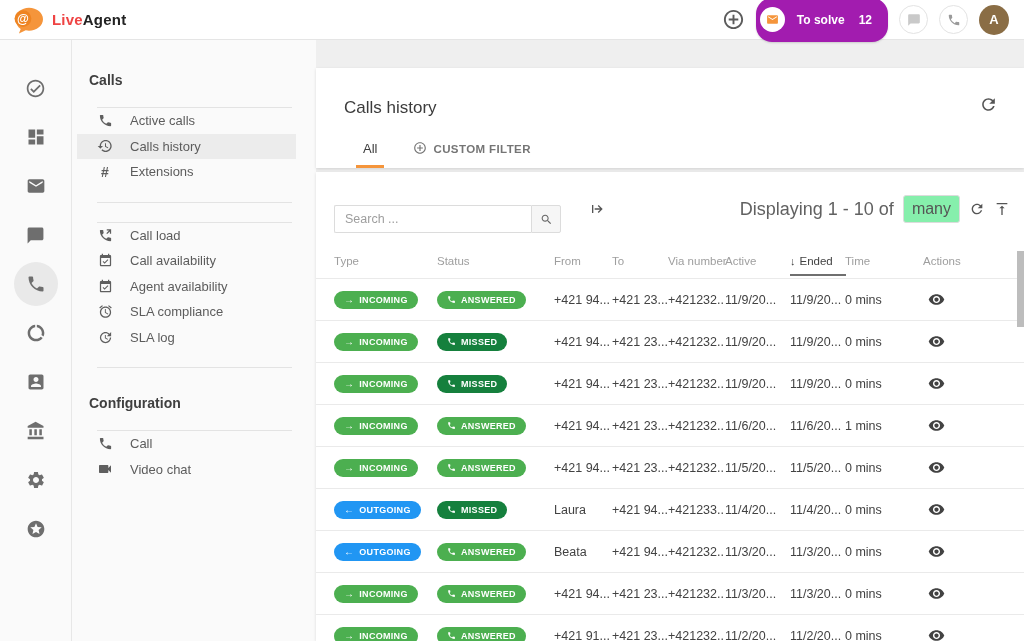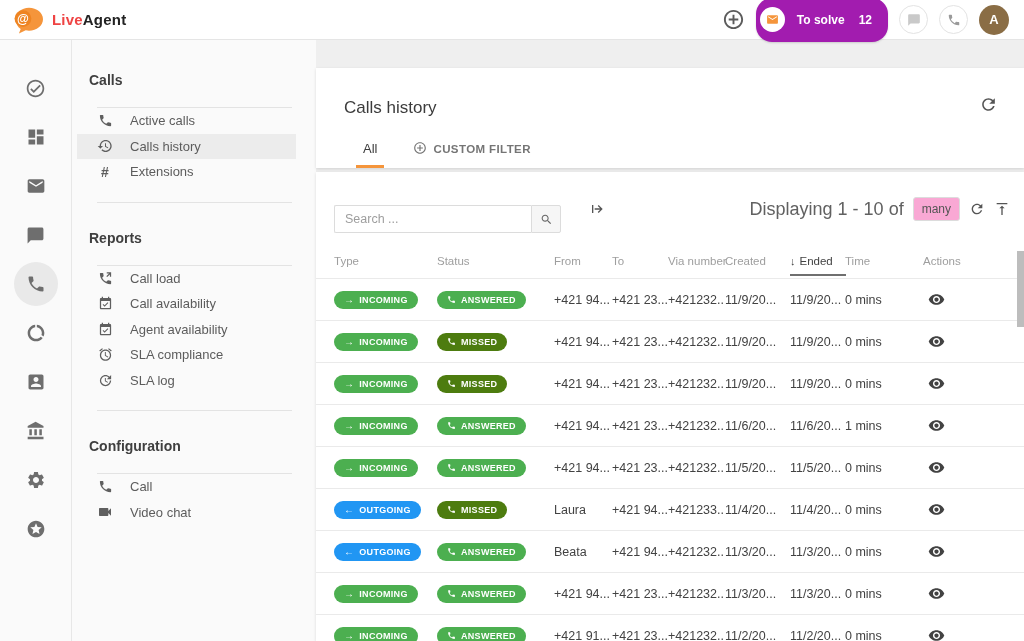--- a/index.html
+++ b/index.html
@@ -65,36 +65,36 @@
   .toolbar { display:flex; align-items:center; padding:13px 14px 11px 18px; }
   .searchbox { display:flex;margin-top:20px; }
   .searchbox input { width:197px; height:28px; border:1px solid #dcdcdc; border-right:none;
     border-radius:2px 0 0 2px; padding:0 10px; font-size:12.5px; color:#555; outline:none; background:#fff; }
   .searchbox input::placeholder { color:#9e9e9e; }
   .search-btn { width:30px; height:28px; border:1px solid #dcdcdc; background:#f6f6f6;
     border-radius:0 2px 2px 0; display:flex; align-items:center; justify-content:center; cursor:pointer; }
   .tab-fwd { margin-left:29px; }
   .toolbar-right { margin-left:auto; display:flex; align-items:center; gap:9px; }
   .displaying { font-size:18px; color:#616161; }
-  .chip { border:1px solid #dcdcdc; border-radius:3px; background:#f9a8d4; padding:4px 8px;
-    font-size:12px; color:#555; cursor:pointer; }
+  .chip { border:1px solid #dcdcdc; border-radius:3px; background:#86efac; padding:4px 8px;
+    font-size:16px; color:#555; cursor:pointer; }
 
   .thead, .trow { display:grid; grid-template-columns:103px 117px 58px 56px 57px 65px 55px 78px 1fr;
     padding-left:18px; align-items:center; }
   .thead { height:34px; }
   .th { font-size:11.5px; color:#9e9e9e; white-space:nowrap; cursor:pointer; }
   .th-sort { color:#424242; display:inline-flex; align-items:center; gap:4px; width:fit-content;
     padding:9px 13px 7px 0; border-bottom:2px solid #6f6f6f; }
   .th-sort .arrow { font-size:11px; color:#424242; }
 
   .tbody .trow { height:42px; border-top:1px solid #eaeaea; background:#fff; }
   .cell { font-size:12.5px; color:#424242; white-space:nowrap; overflow:hidden; }
   .badge { display:inline-flex; align-items:center; gap:5px; height:18px; border-radius:9px;
     padding:0 10px; width:fit-content; color:#fff; font-size:9px; font-weight:bold; letter-spacing:.3px; cursor:default; }
-  .badge.green { background:#4caf50; } .badge.blue { background:#2196f3; } .badge.red { background:#4d7c0f; }
+  .badge.green { background:#4caf50; } .badge.blue { background:#2196f3; } .badge.red { background:#15803d; }
   .badge .arr { font-size:10px; line-height:1; }
   .badge svg { fill:#fff; }
   .eye-btn { background:none; border:none; cursor:pointer; display:flex; margin-left:5px; }
   .eye-btn svg { fill:#424242; }
 
   .scroll-thumb { position:absolute; right:0; top:79px; width:7px; height:76px; background:#bdbdbd; }
 </style>
 </head>
 <body>
 
@@ -213,21 +213,20 @@
     </div>
     <div class="side-item">
       <span class="s-icon">
           <span class="hash-glyph">#</span>
         </span>
       <span>Extensions</span>
     </div>
   </div>
   <hr class="side-hr post">
 
-  <div class="side-title next">Reports</div>
   <hr class="side-hr">
   <div class="side-list">
     <div class="side-item">
       <span class="s-icon">
           <svg width="15" height="15" viewBox="0 0 24 24">
             <path d="M6.62 10.79c1.44 2.83 3.76 5.14 6.59 6.59l2.2-2.2c.27-.27.67-.36 1.02-.24 1.12.37 2.33.57 3.57.57.55 0 1 .45 1 1V20c0 .55-.45 1-1 1-9.39 0-17-7.61-17-17 0-.55.45-1 1-1h3.5c.55 0 1 .45 1 1 0 1.25.2 2.45.57 3.57.11.35.03.74-.25 1.02l-2.2 2.2z"></path>
             <path d="M14 2h7v7h-2V5.41l-4.29 4.3-1.42-1.42L17.59 4H14V2z"></path>
           </svg>
         </span>
       <span>Call load</span>
@@ -340,21 +339,21 @@
         </button>
       </div>
     </div>
 
     <div class="thead">
       <div class="th">Type</div>
       <div class="th">Status</div>
       <div class="th">From</div>
       <div class="th">To</div>
       <div class="th">Via number</div>
-      <div class="th">Created</div>
+      <div class="th">Active</div>
       <div class="th">
         <span class="th-sort">
             <span class="arrow">↓</span>
             <span>Ended</span>
           </span>
       </div>
       <div class="th">Time</div>
       <div class="th">Actions</div>
     </div>
 

